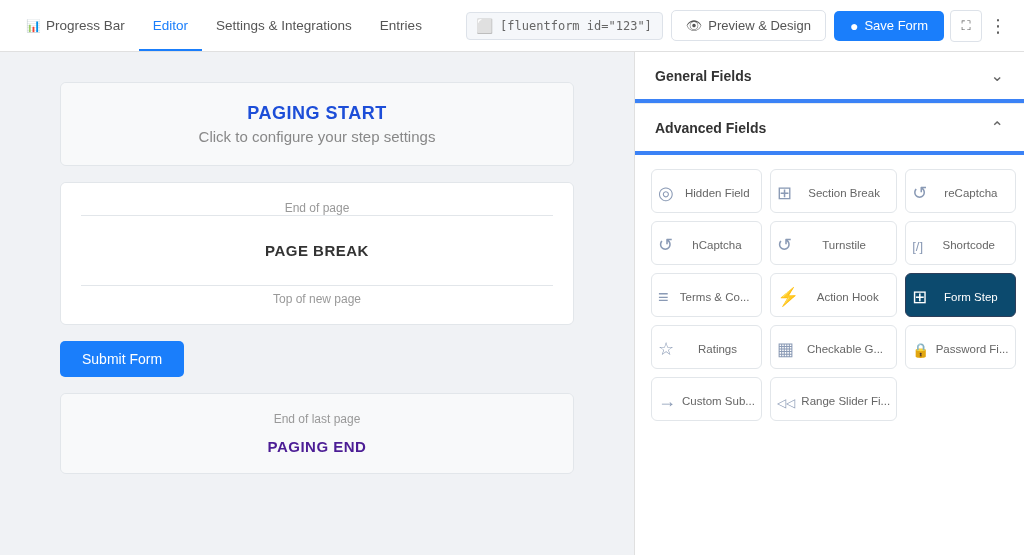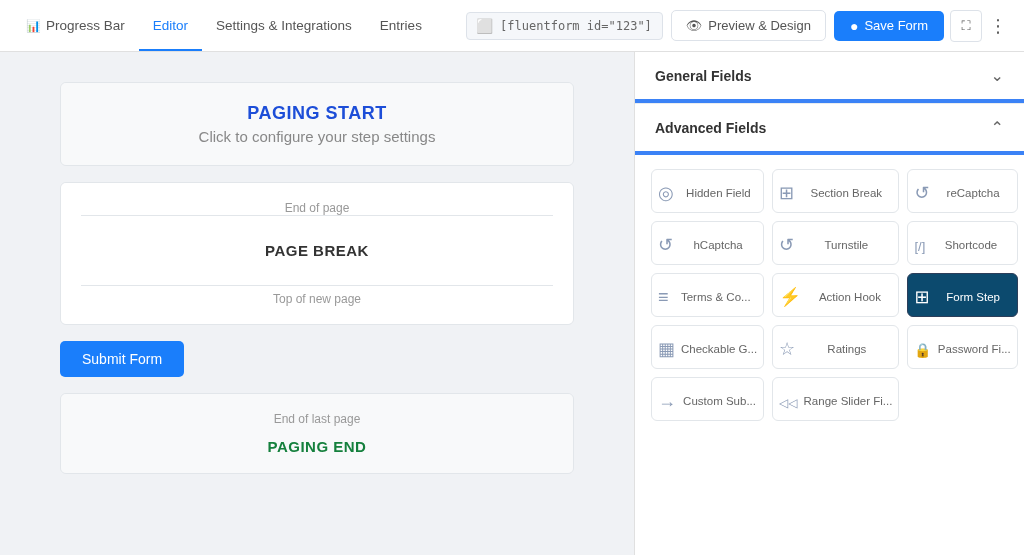--- a/index.html
+++ b/index.html
@@ -197,21 +197,21 @@
       background: #f8f9fa;
     }
     .paging-end-top {
       font-size: 12px;
       color: #999;
       margin-bottom: 12px;
     }
     .paging-end-title {
       font-size: 15px;
       font-weight: 700;
-      color: #15803d;
+      color: #4c1d95;
       letter-spacing: 0.5px;
       text-transform: uppercase;
     }
 
     
     .right-sidebar {
       width: 390px;
       background: #fff;
       border-left: 1px solid #e0e0e0;
       display: flex;
@@ -414,28 +414,28 @@
         </div>
         <div class="field-item">
           <span class="field-icon icon-hook"></span>
           <span class="field-label">Action Hook</span>
         </div>
         <div class="field-item active">
           <span class="field-icon icon-formstep"></span>
           <span class="field-label">Form Step</span>
         </div>
         <div class="field-item">
+          <span class="field-icon icon-ratings"></span>
+          <span class="field-label">Ratings</span>
+        </div>
+        <div class="field-item">
           <span class="field-icon icon-checkable"></span>
           <span class="field-label">Checkable G...</span>
         </div>
         <div class="field-item">
-          <span class="field-icon icon-ratings"></span>
-          <span class="field-label">Ratings</span>
-        </div>
-        <div class="field-item">
           <span class="field-icon icon-password"></span>
           <span class="field-label">Password Fi...</span>
         </div>
         <div class="field-item">
           <span class="field-icon icon-customsub"></span>
           <span class="field-label">Custom Sub...</span>
         </div>
         <div class="field-item">
           <span class="field-icon icon-rangeslider"></span>
           <span class="field-label">Range Slider Fi...</span>

